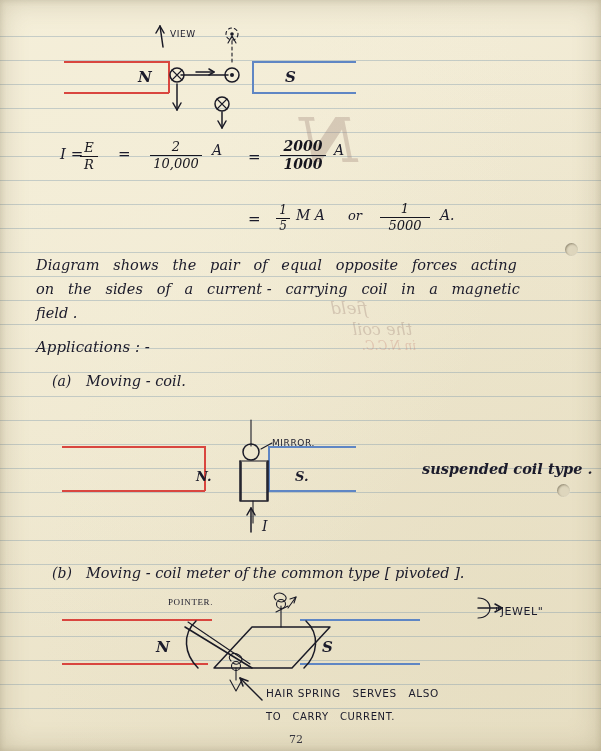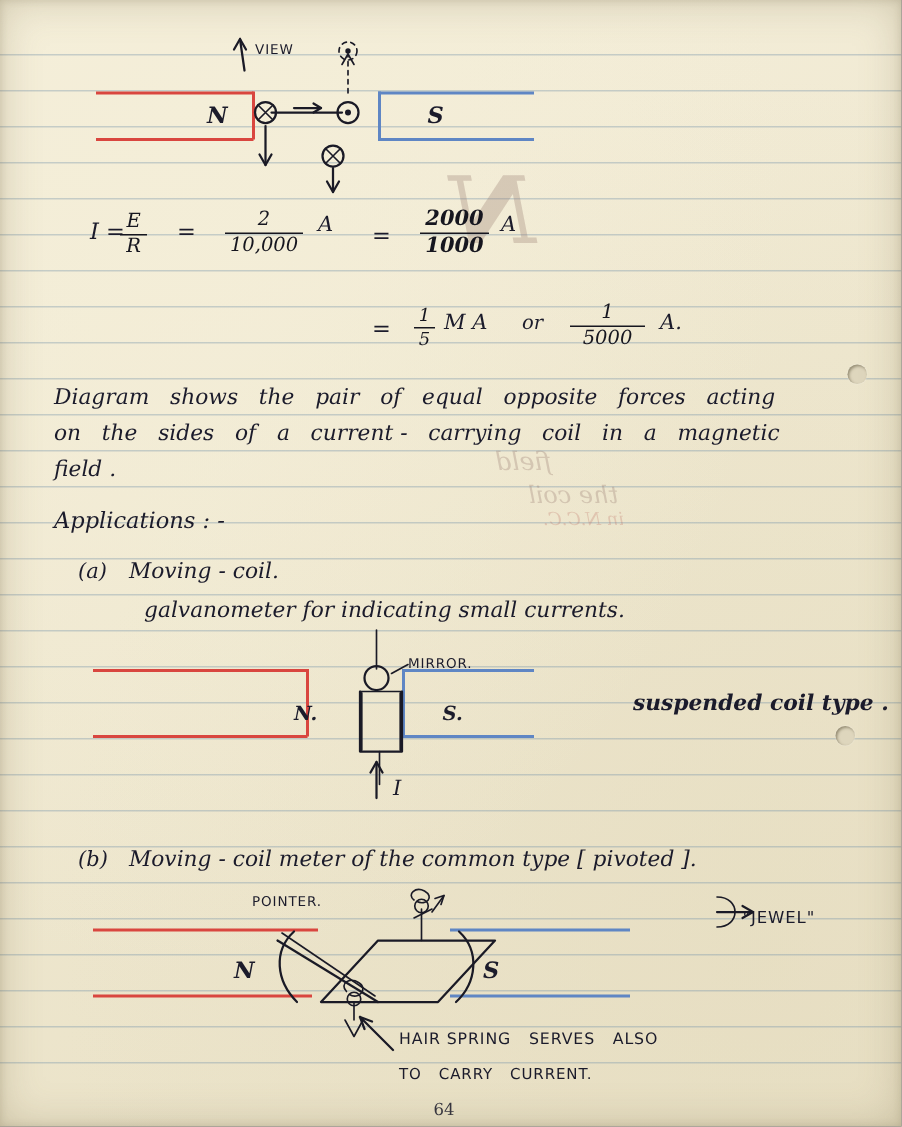--- a/index.html
+++ b/index.html
@@ -269,21 +269,20 @@
   <div class="hw" style="left:440px; top:208px; font-size:14px;">A.</div>
 
   <div class="hw" style="left:36px; top:282px; font-size:14.5px;">on   the   sides   of   a   current -   carrying   coil   in   a   magnetic</div>
   <div class="hw" style="left:36px; top:258px; font-size:14.5px;">Diagram   shows   the   pair   of   equal   opposite   forces   acting</div>
   <div class="hw" style="left:36px; top:306px; font-size:14.5px;">field .</div>
 
   <div class="hw" style="left:36px; top:340px; font-size:15px;">Applications : -</div>
 
   <div class="hw" style="left:52px; top:374px; font-size:14px;">(a)</div>
   <div class="hw" style="left:86px; top:374px; font-size:14.5px;">Moving - coil.</div>
-  <div class="hw" style="left:96px; top:400px; font-size:14.5px;">galvanometer for indicating small currents.</div>
 
   <div class="bar red" style="left:62px; top:446px; width:143px;"></div>
   <div class="bar red" style="left:62px; top:490px; width:143px;"></div>
   <div class="vbar red" style="left:204px; top:446px; height:45px;"></div>
 
   <div class="bar blue" style="left:268px; top:446px; width:88px;"></div>
   <div class="bar blue" style="left:268px; top:490px; width:88px;"></div>
   <div class="vbar blue" style="left:268px; top:446px; height:45px;"></div>
 
   <div class="hw" style="left:196px; top:470px; font-size:13px; font-weight:bold;">N.</div>
@@ -311,21 +310,21 @@
 
     <path d="M251,532 L251,508"></path>
     <path d="M251,508 L247,515 M251,508 L255,515"></path>
   </svg>
 
   <div class="hw" style="left:262px; top:519px; font-size:14px;">I</div>
 
   <div class="hw" style="left:52px; top:566px; font-size:14px;">(b)</div>
   <div class="hw" style="left:86px; top:566px; font-size:14.5px;">Moving - coil meter of the common type [ pivoted ].</div>
 
-  <div class="print" style="left:168px; top:598px; font-size:9px;">POINTER.</div>
+  <div class="print" style="left:168px; top:598px; font-size:9px;font-family:Liberation Serif, serif;">POINTER.</div>
 
   <div class="print" style="left:495px; top:606px; font-size:11px;">"JEWEL"</div>
 
   <div class="bar red" style="left:62px; top:619px; width:150px;"></div>
   <div class="bar red" style="left:62px; top:663px; width:146px;"></div>
   <div class="bar blue" style="left:300px; top:619px; width:120px;"></div>
   <div class="bar blue" style="left:300px; top:663px; width:120px;"></div>
 
   <div class="hw" style="left:156px; top:640px; font-size:15px; font-weight:bold;">N</div>
   <div class="hw" style="left:322px; top:640px; font-size:15px; font-weight:bold;">S</div>
@@ -360,16 +359,16 @@
     <path d="M240,678 L243,686 M240,678 L248,681"></path>
 
     <path d="M478,608 L502,608" stroke-width="1.6"></path>
     <path d="M502,608 L495,604 M502,608 L495,612"></path>
     <path d="M478,598 C486,598 490,603 490,608 C490,613 486,618 478,618" class="thin"></path>
   </svg>
 
   <div class="print" style="left:266px; top:688px; font-size:10.5px;">HAIR SPRING   SERVES   ALSO</div>
   <div class="print" style="left:266px; top:712px; font-size:10px;">TO   CARRY   CURRENT.</div>
 
-  <div class="pagenum" style="left:289px; top:733px;">64</div>
+  <div class="pagenum" style="left:289px; top:733px;">72</div>
 
   <div class="edge-shadow"></div>
 </div>
 
 </body></html>

